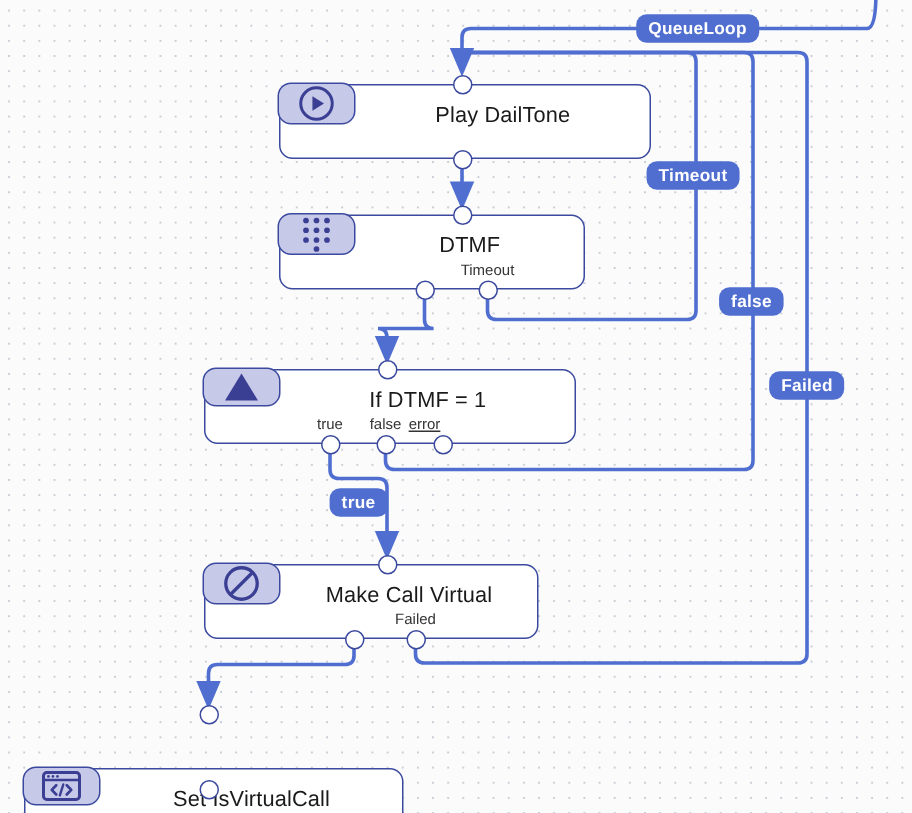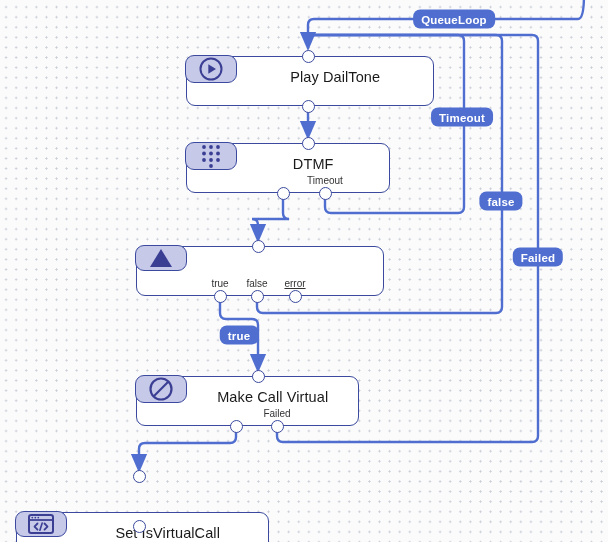--- a/index.html
+++ b/index.html
@@ -163,28 +163,31 @@
   <div class="port" style="left:276.5px; top:186.5px;"></div>
   <div class="port" style="left:318.5px; top:186.5px;"></div>
   <span class="port-label" style="left:325px; top:175px;">Timeout</span>
 
   <div class="node" style="left:136px; top:246px; width:248px; height:50px;">
     <div class="node-icon">
       <svg class="icon-svg" width="26" height="24" viewBox="0 0 26 24">
         <path d="M13 3 L24 21 L2 21 Z" fill="#3b3f94"></path>
       </svg>
     </div>
+    <div class="node-body">
+      <span class="node-title">If DTMF = 1</span>
+    </div>
   </div>
   <div class="port" style="left:251.5px; top:239.5px;"></div>
   <div class="port" style="left:213.5px; top:289.5px;"></div>
   <div class="port" style="left:250.5px; top:289.5px;"></div>
   <div class="port" style="left:288.5px; top:289.5px;"></div>
   <span class="port-label" style="left:220px; top:278px;">true</span>
   <span class="port-label" style="left:257px; top:278px;">false</span>
-  <span class="port-label" style="left:295px; top:278px;text-decoration:underline;">error</span>
+  <span class="port-label" style="left:283px; top:278px;text-decoration:underline;">error</span>
 
   <div class="node" style="left:136px; top:376px; width:223px; height:50px;">
     <div class="node-icon">
       <svg class="icon-svg" width="26" height="26" viewBox="0 0 26 26">
         <circle cx="13" cy="13" r="10.5" fill="none" stroke="#3b3f94" stroke-width="2.2"></circle>
         <line x1="6" y1="20" x2="20" y2="6" stroke="#3b3f94" stroke-width="2.2"></line>
       </svg>
     </div>
     <div class="node-body">
       <span class="node-title">Make Call Virtual</span>
@@ -208,19 +211,19 @@
         <line x1="15.2" y1="11" x2="12.9" y2="18.2" stroke="#3b3f94" stroke-width="1.6" stroke-linecap="round"></line>
       </svg>
     </div>
     <div class="node-body">
       <span class="node-title">Set IsVirtualCall</span>
     </div>
   </div>
   <div class="port" style="left:132.5px; top:469.5px;"></div>
   <div class="port" style="left:132.5px; top:519.5px;"></div>
 
-  <div class="edge-label" style="left:454px; top:19px;">QueueLoop</div>
+  <div class="edge-label" style="left:465px; top:19px;">QueueLoop</div>
   <div class="edge-label" style="left:462px; top:117px;">Timeout</div>
   <div class="edge-label" style="left:501px; top:201px;">false</div>
   <div class="edge-label" style="left:538px; top:257px;">Failed</div>
   <div class="edge-label" style="left:239px; top:335px;">true</div>
 
 </div>
 
 </body></html>

